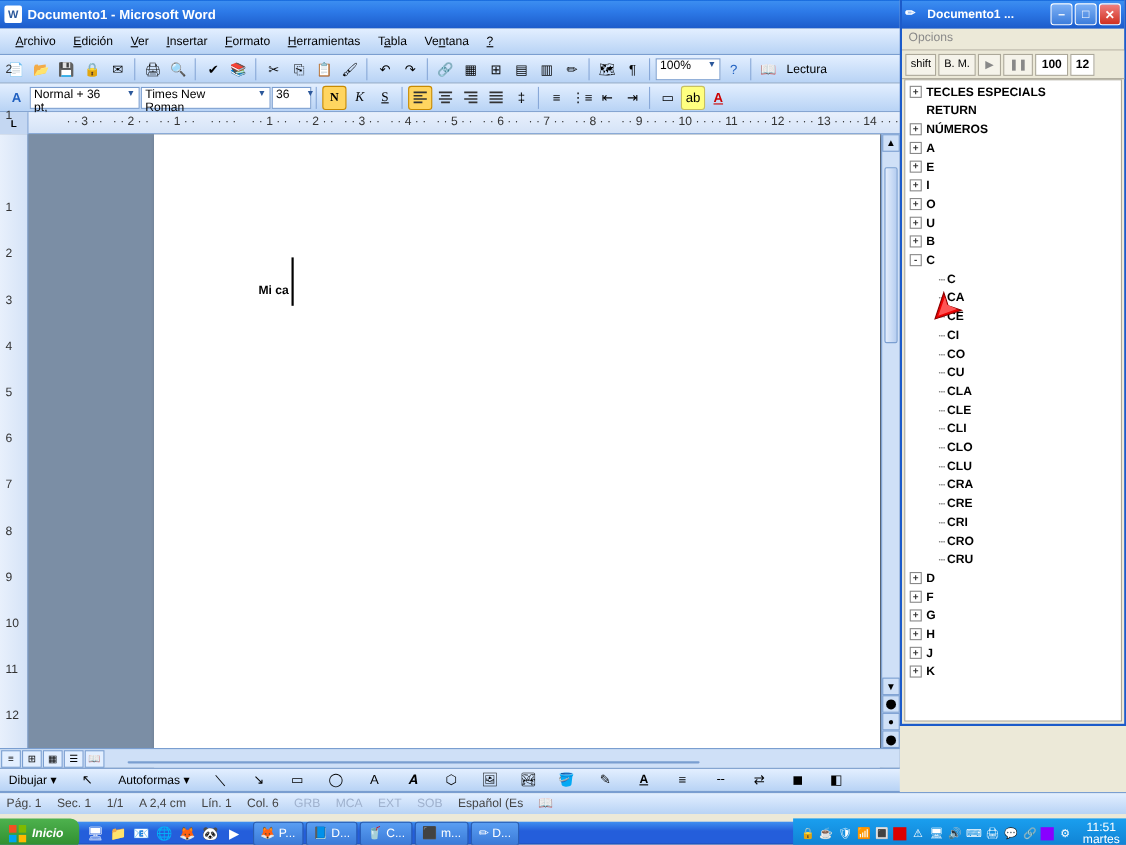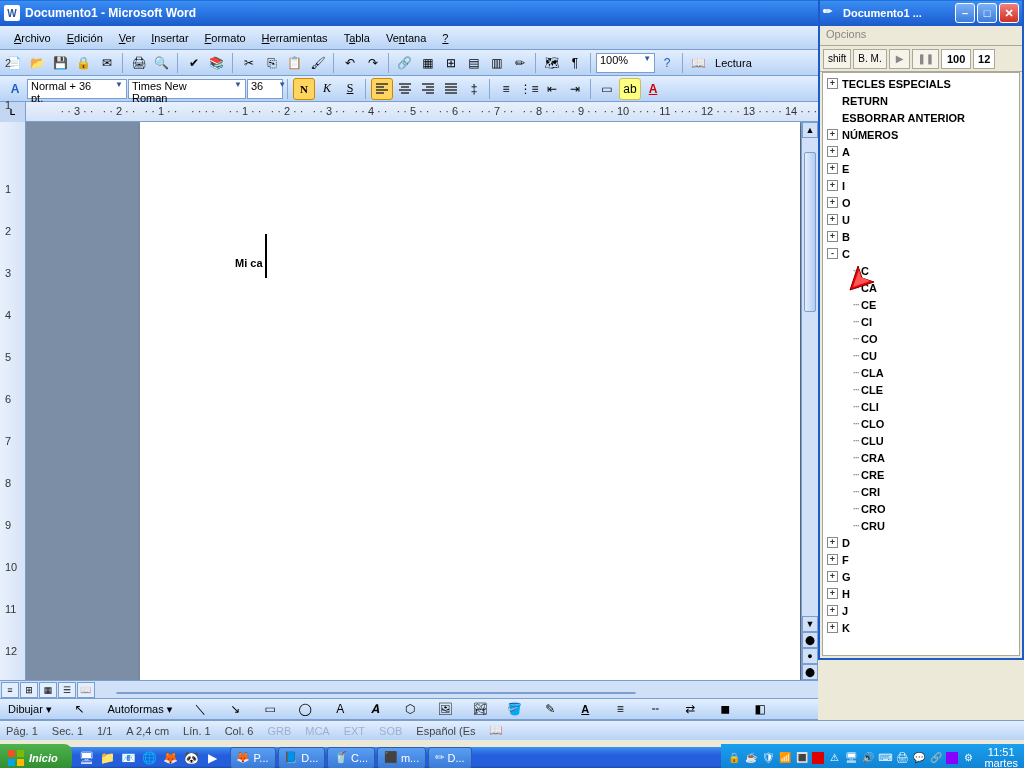--- a/index.html
+++ b/index.html
@@ -384,24 +384,20 @@
   </div>
   <div class="tree" id="tree">
       <div class="tnode ">
         <span class="exp">+</span>
         <span>TECLES ESPECIALS</span>
       </div>
       <div class="tnode noexp">
         <span class="exp"></span>
         <span>RETURN</span>
       </div>
-      <div class="tnode noexp">
-        <span class="exp"></span>
-        <span>ESBORRAR ANTERIOR</span>
-      </div>
       <div class="tnode ">
         <span class="exp">+</span>
         <span>NÚMEROS</span>
       </div>
       <div class="tnode ">
         <span class="exp">+</span>
         <span>A</span>
       </div>
       <div class="tnode ">
         <span class="exp">+</span>

